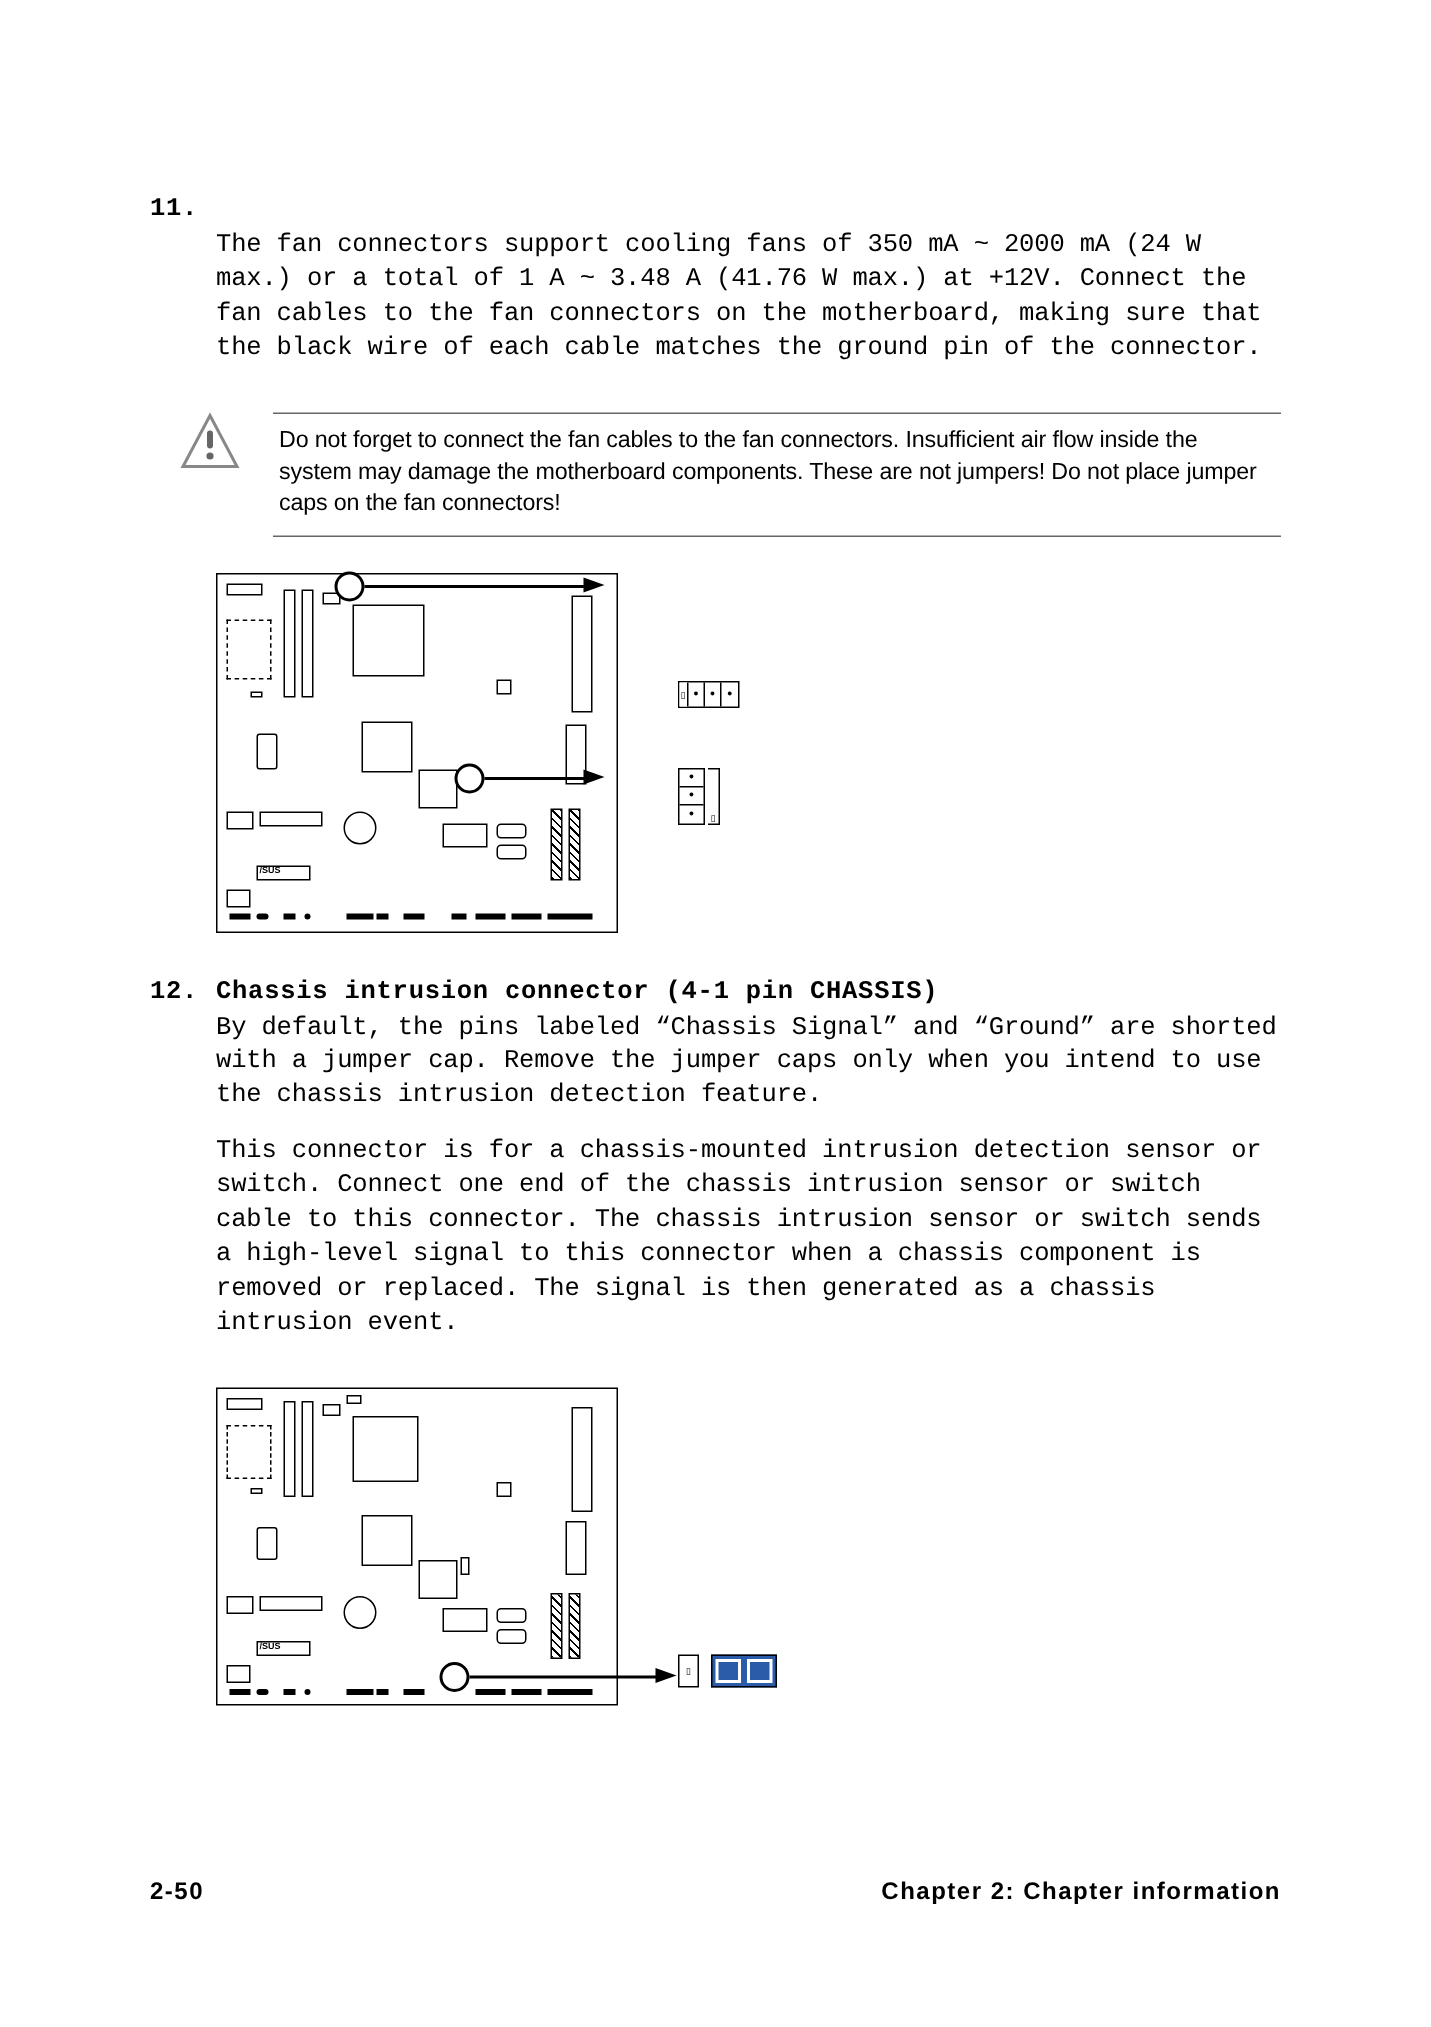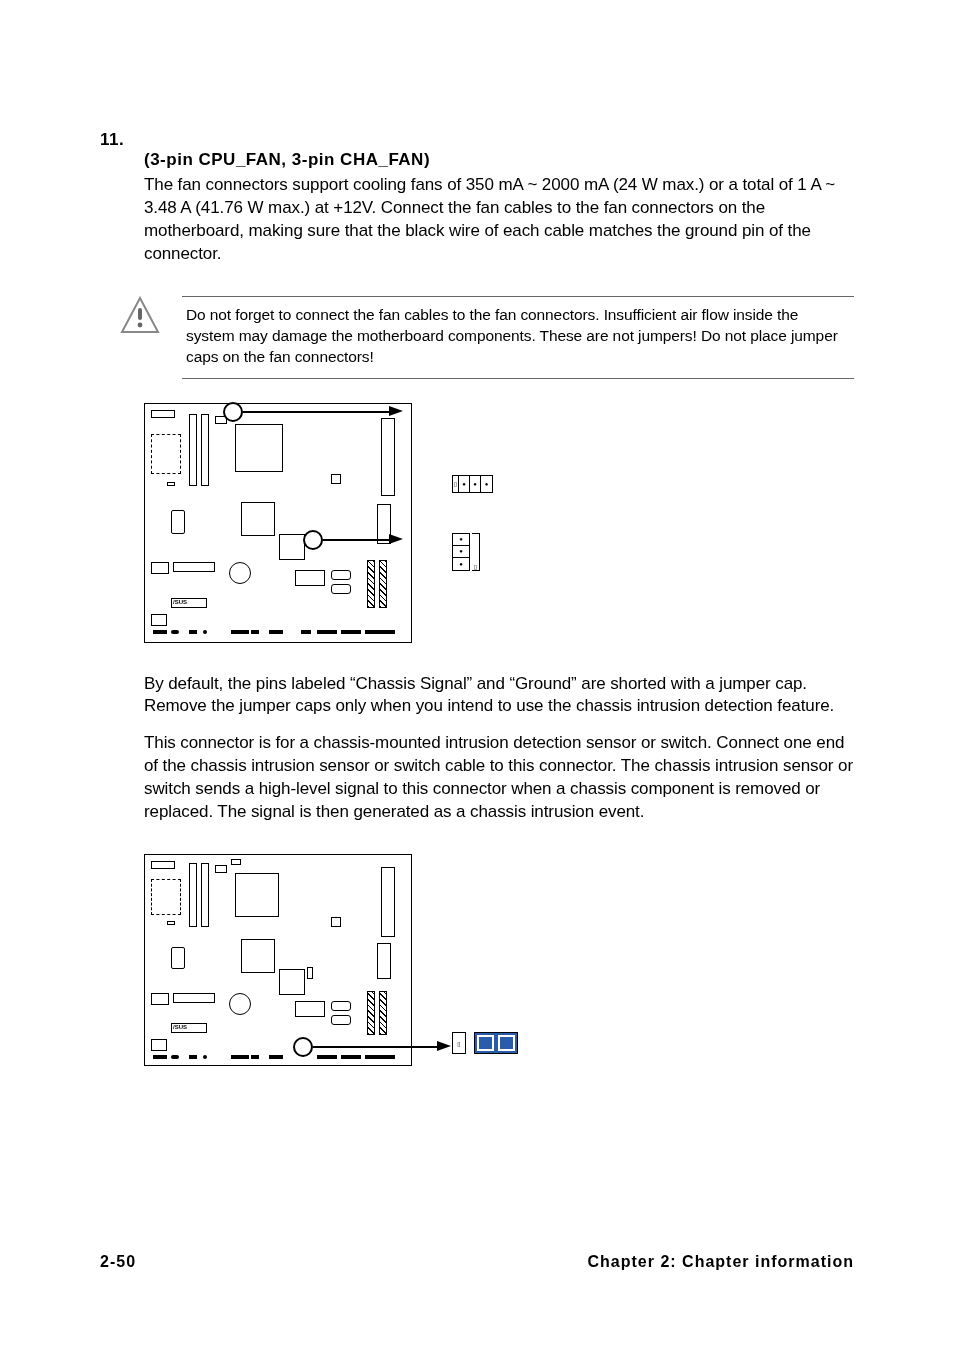--- a/index.html
+++ b/index.html
@@ -5,21 +5,21 @@
   * { box-sizing: border-box; margin: 0; padding: 0; }
   body {
     width: 954px;
     height: 1351px;
     background: #fff;
     font-family: "Helvetica Neue", Arial, sans-serif;
     color: #000;
     position: relative;
     padding: 130px 100px 60px 100px;
   }
-  .section { margin-bottom: 30px; }
+  .section { margin-bottom: 30px; font-family: Liberation Mono, monospace; }
   .heading-row { display: flex; }
   .heading-num {
     font-weight: bold;
     font-size: 17px;
     letter-spacing: 0.5px;
     width: 44px;
     flex: 0 0 44px;
   }
   .heading-title {
     font-weight: bold;
@@ -155,21 +155,20 @@
   }
 </style>
 </head>
 <body>
 
 <div class="section">
   <div class="heading-row">
     <div class="heading-num">11.</div>
     <div class="heading-title">
       <br>
-      <span>(3-pin CPU_FAN, 3-pin CHA_FAN)</span>
     </div>
   </div>
   <p class="body-text">The fan connectors support cooling fans of 350 mA ~ 2000 mA (24 W max.) or a total of 1 A ~ 3.48 A (41.76 W max.) at +12V. Connect the fan cables to the fan connectors on the motherboard, making sure that the black wire of each cable matches the ground pin of the connector.</p>
 </div>
 
 <div class="note-row">
   <div class="note-icon">
     <svg viewBox="0 0 40 40" width="40" height="40">
       <polygon points="20,2 38,36 2,36" fill="none" stroke="#888" stroke-width="2"></polygon>
       <rect x="18" y="12" width="4" height="12" rx="2" fill="#666"></rect>
@@ -254,20 +253,24 @@
         <div class="pin">●</div>
         <div class="pin">●</div>
         <div class="pin">●</div>
       </div>
       <div style="width:8px; border:1px solid #000; border-left:none; display:flex; align-items:flex-end; justify-content:center; font-size:6px;">▯</div>
     </div>
   </div>
 </div>
 
 <div class="section">
+  <div class="heading-row">
+    <div class="heading-num">12.</div>
+    <div class="heading-title">Chassis intrusion connector (4-1 pin CHASSIS)</div>
+  </div>
   <p class="body-text">By default, the pins labeled “Chassis Signal” and “Ground” are shorted with a jumper cap. Remove the jumper caps only when you intend to use the chassis intrusion detection feature.</p>
   <p class="body-text">This connector is for a chassis-mounted intrusion detection sensor or switch. Connect one end of the chassis intrusion sensor or switch cable to this connector. The chassis intrusion sensor or switch sends a high-level signal to this connector when a chassis component is removed or replaced. The signal is then generated as a chassis intrusion event.</p>
 </div>
 
 <div class="diagram-container" style="margin-bottom:0;">
   <div class="mobo short">
     <div class="chip" style="left:6px; top:6px; width:24px; height:8px;"></div>
     <div class="chip dashed" style="left:6px; top:24px; width:30px; height:36px;"></div>
     <div class="chip" style="left:22px; top:66px; width:8px; height:4px;"></div>
     <div class="chip" style="left:44px; top:8px; width:8px; height:64px;"></div>

